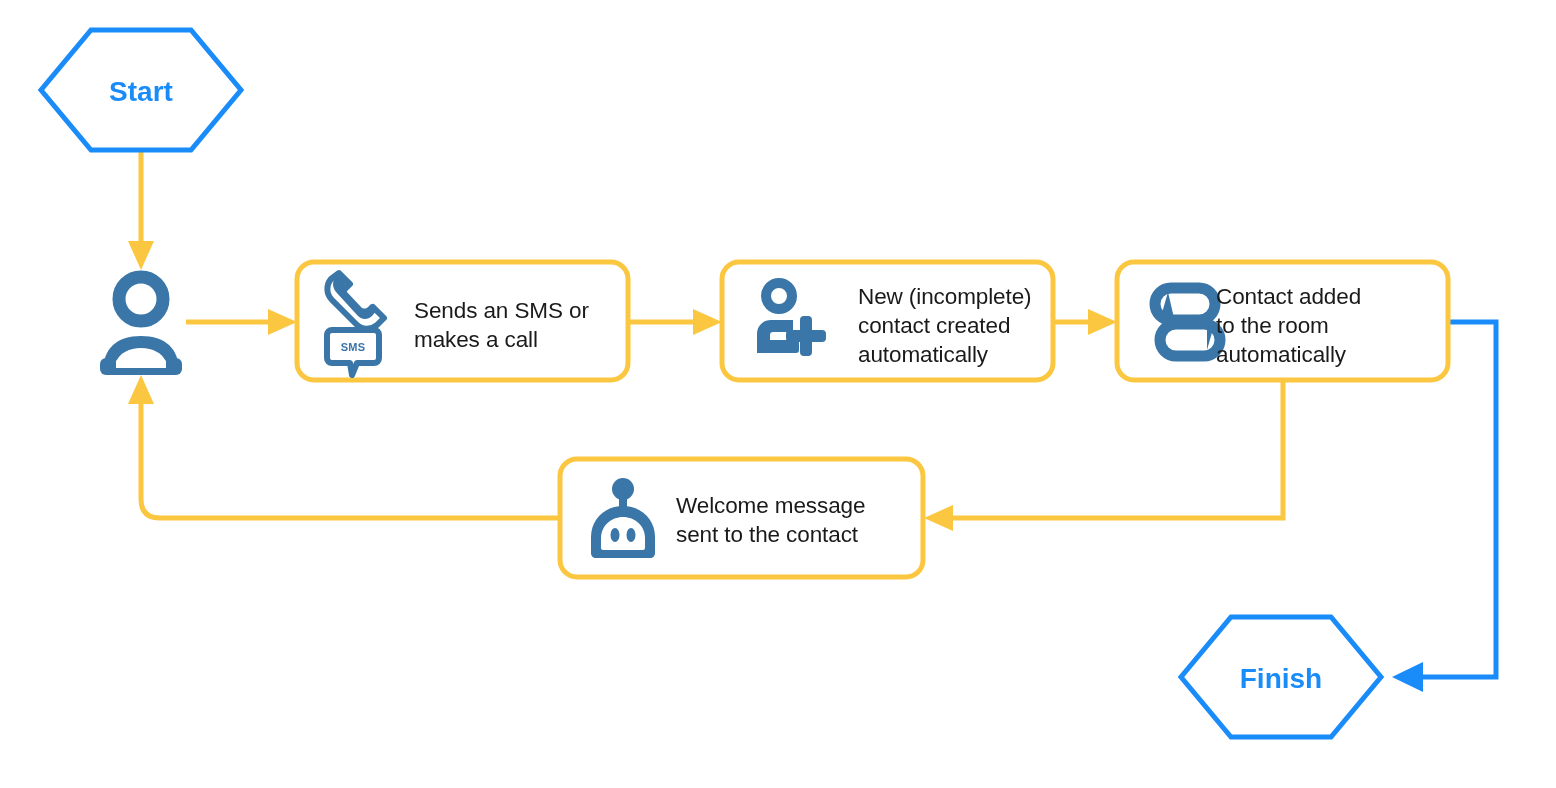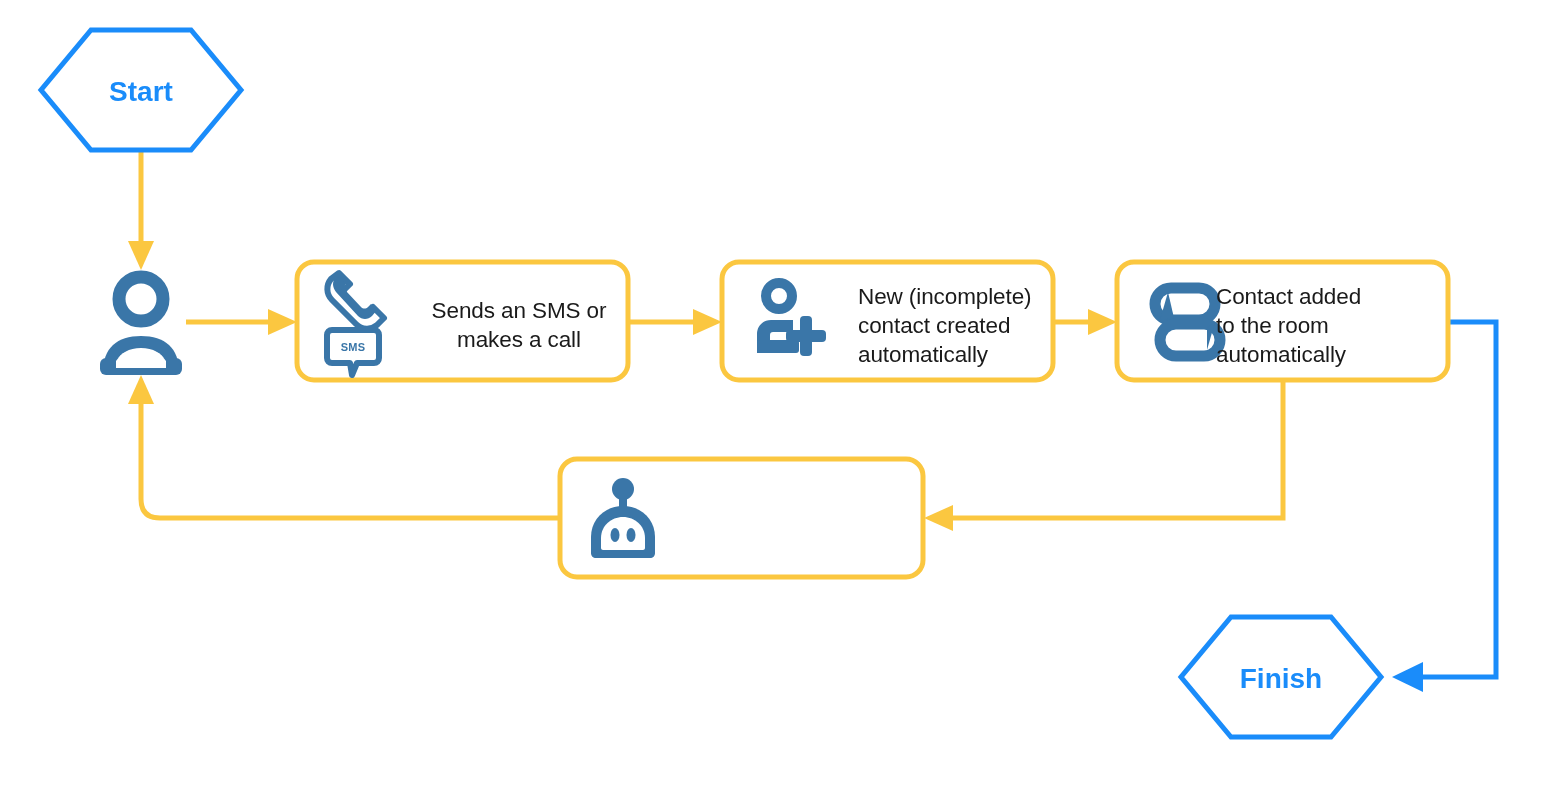--- a/index.html
+++ b/index.html
@@ -234,25 +234,27 @@
                  L603,550
                  C602,550 601,549 601,548 Z" fill="#ffffff"></path>
 
         <ellipse cx="615" cy="535" rx="4.5" ry="7" fill="#3A76A8"></ellipse>
         <ellipse cx="631" cy="535" rx="4.5" ry="7" fill="#3A76A8"></ellipse>
       </g>
     </g>
 
   </svg>
 
-  <div class="box-text" style="left:414px; top:296px; width:210px;text-align:center;">Sends an SMS or
+  <div class="box-text" style="left:414px; top:296px; width:210px;">Sends an SMS or
 makes a call</div>
 
   <div class="box-text" style="left:858px; top:282px; width:210px;">New (incomplete)
 contact created
 automatically</div>
 
   <div class="box-text" style="left:1192px; top:282px; width:212px;margin-left:24px;">Contact added
 to the room
 automatically</div>
 
+  <div class="box-text" style="left:676px; top:491px; width:240px;">Welcome message
+sent to the contact</div>
 
 </div>
 
 </body></html>

